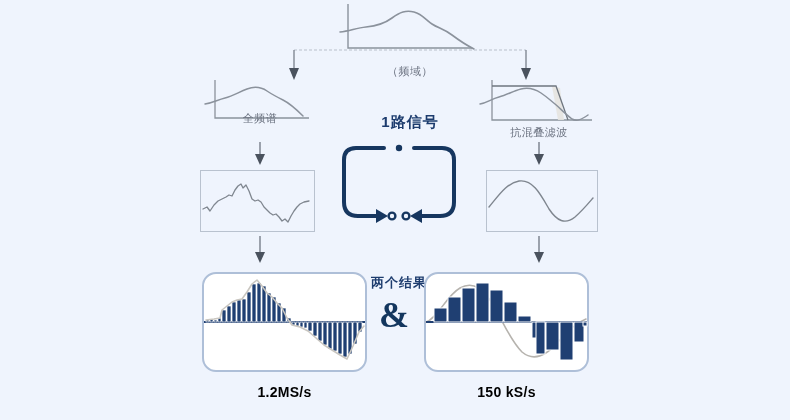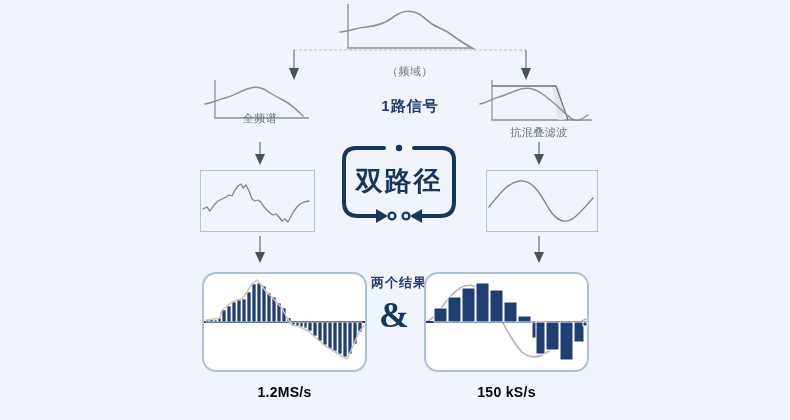--- a/index.html
+++ b/index.html
@@ -24,20 +24,21 @@
   }
   .lbl.small2{line-height:14px;}
   .lbl-dark{
     position:absolute;
     text-align:center;
     color:#1d3c6e;
     font-size:15px;
     font-weight:bold;
     white-space:nowrap;
     letter-spacing:1px;
+    margin-top:16px;
   }
   .rate{
     position:absolute;
     text-align:center;
     color:#000000;
     font-size:14px;
     font-weight:bold;
     white-space:nowrap;
     letter-spacing:.3px;
   }
@@ -171,21 +172,20 @@
     <svg width="122" height="84" viewBox="0 0 122 84">
       <path d="M46 4 L18 4 Q6 4 6 16 L6 58 Q6 72 20 72 L44 72" fill="none" stroke="#16365f" stroke-width="4" stroke-linecap="round" stroke-linejoin="round"></path>
       <path d="M76 4 L104 4 Q116 4 116 16 L116 58 Q116 72 102 72 L78 72" fill="none" stroke="#16365f" stroke-width="4" stroke-linecap="round" stroke-linejoin="round"></path>
       <path d="M38 65 L50 72 L38 79 Z" fill="#16365f"></path>
       <path d="M84 65 L72 72 L84 79 Z" fill="#16365f"></path>
       <circle cx="54" cy="72" r="3.4" fill="none" stroke="#16365f" stroke-width="2.4"></circle>
       <circle cx="68" cy="72" r="3.4" fill="none" stroke="#16365f" stroke-width="2.4"></circle>
       <circle cx="61" cy="4" r="3.2" fill="#16365f"></circle>
     </svg>
   </div>
-  <div class="badge-text" style="left:338px;top:163px;width:122px;">双路径</div>
   <div class="sub-badge" style="left:338px;top:232px;width:122px;">两个结果</div>
 
   <div class="panel" style="left:202px;top:272px;width:165px;height:100px;">
     <svg width="161" height="96" viewBox="0 0 161 96">
       <line x1="0" y1="48" x2="161" y2="48" stroke="#1f3f72" stroke-width="2"></line>
       <g>
         <rect x="2" y="46" width="3" height="2" fill="#1f3f72" stroke="#ffffff" stroke-width="0.7"></rect>
         <rect x="6" y="45" width="3" height="3" fill="#1f3f72" stroke="#ffffff" stroke-width="0.7"></rect>
         <rect x="10" y="46" width="3" height="2" fill="#1f3f72" stroke="#ffffff" stroke-width="0.7"></rect>
         <rect x="14" y="44" width="3" height="4" fill="#1f3f72" stroke="#ffffff" stroke-width="0.7"></rect>

